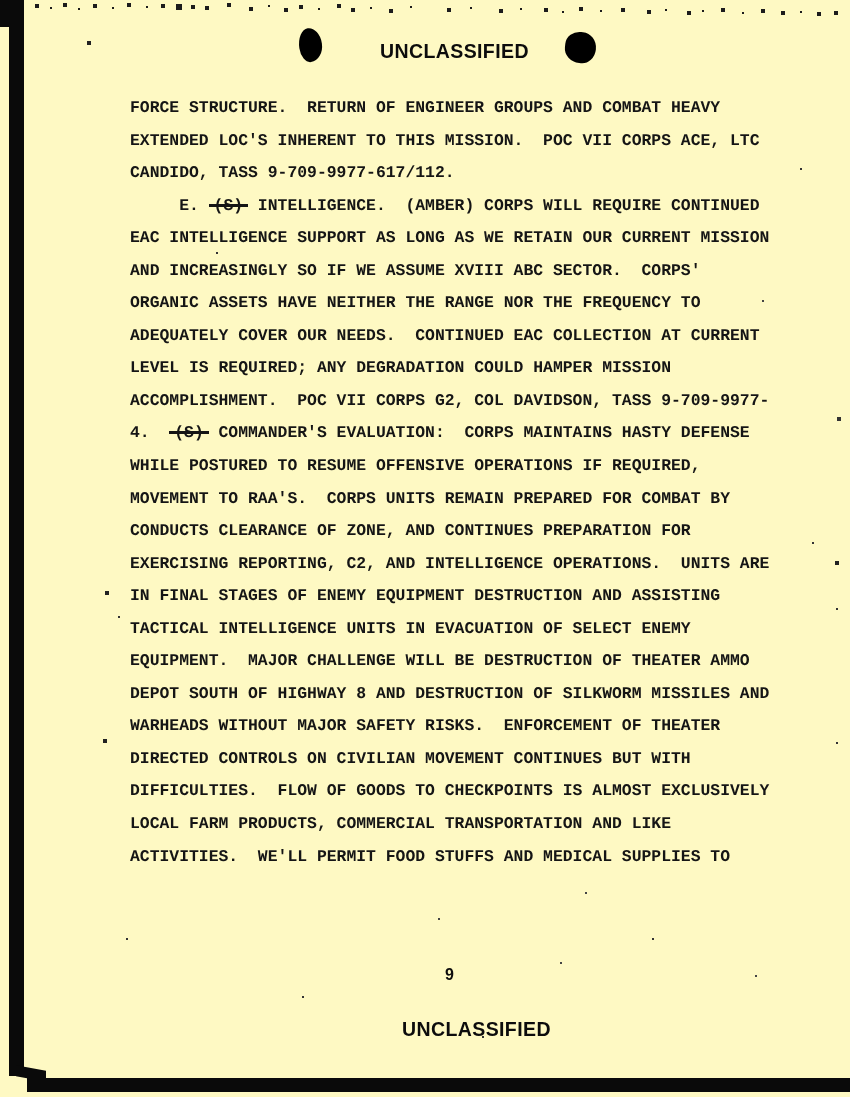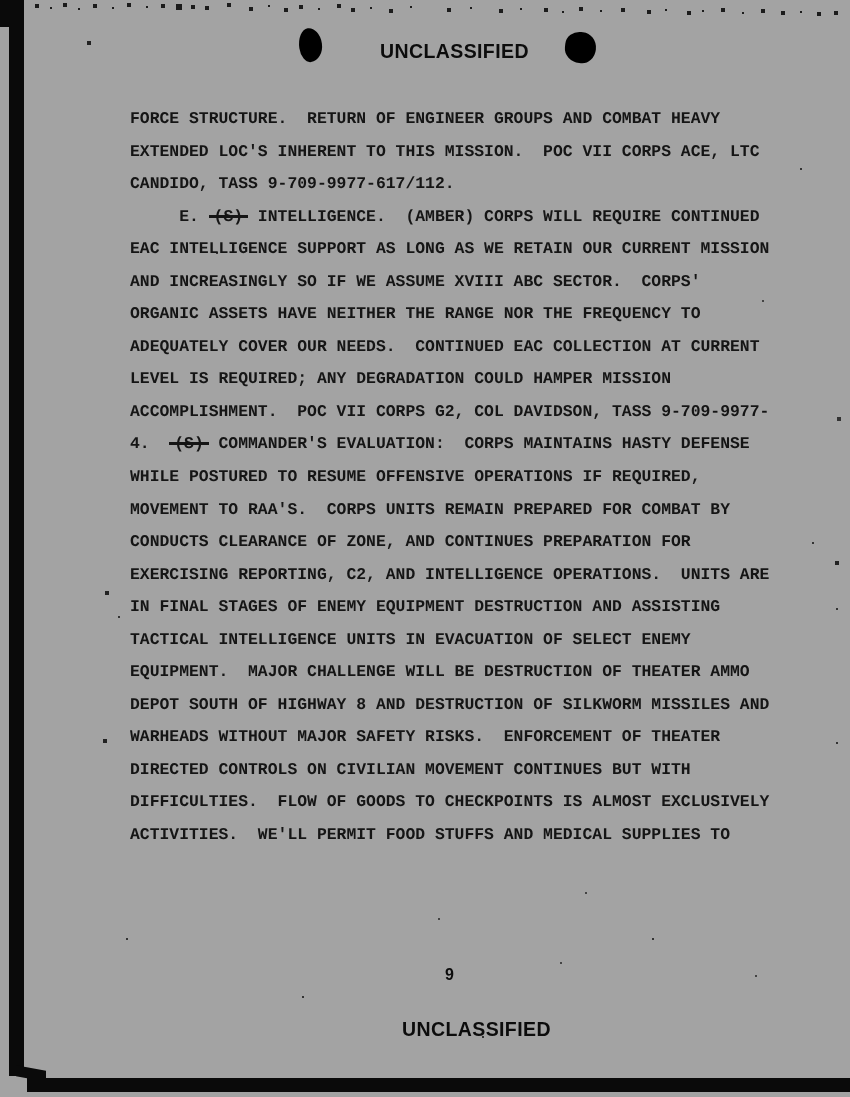--- a/index.html
+++ b/index.html
@@ -5,21 +5,21 @@
   html,body { margin:0; padding:0; }
   body {
     width:850px; height:1097px;
     background:#ffffff;
     overflow:hidden;
     font-family:"Liberation Sans", sans-serif;
   }
   .page {
     position:relative;
     width:850px; height:1097px;
-    background:#a3a3a3;
+    background:#fef9c3;
   }
 
   
   .left-bar   { position:absolute; left:9px;  top:0;      width:15px;  height:1076px; background:#0a0a0a; }
   .corner-tl  { position:absolute; left:0;    top:0;      width:17px;  height:27px;   background:#0a0a0a; }
   .bottom-bar { position:absolute; left:27px; top:1078px; width:823px; height:14px;   background:#0a0a0a; }
   .hook       { position:absolute; left:16px; top:1068px; width:30px;  height:11px;   background:#0a0a0a; transform:skewY(10deg); }
 
   
   .speckles {
@@ -77,21 +77,21 @@
     letter-spacing:.4px; color:#0c0c0c;
   }
   .page-number {
     position:absolute; left:445px; top:966px;
     font:700 16px "Liberation Sans", sans-serif;
     color:#0c0c0c;
   }
 
   
   .doc-body {
-    position:absolute; left:130px; top:103px; width:680px;
+    position:absolute; left:130px; top:92px; width:680px;
     font:700 16.4px "Liberation Mono", "DejaVu Sans Mono", monospace;
     color:#151515;
     text-rendering:geometricPrecision;
   }
   .line {
     white-space:pre;
     line-height:32.56px;
     height:32.56px;
   }
   .struck {
@@ -133,20 +133,21 @@
       <div class="line"><span>MOVEMENT TO RAA'S.  CORPS UNITS REMAIN PREPARED FOR COMBAT BY</span></div>
       <div class="line"><span>CONDUCTS CLEARANCE OF ZONE, AND CONTINUES PREPARATION FOR</span></div>
       <div class="line"><span>EXERCISING REPORTING, C2, AND INTELLIGENCE OPERATIONS.  UNITS ARE</span></div>
       <div class="line"><span>IN FINAL STAGES OF ENEMY EQUIPMENT DESTRUCTION AND ASSISTING</span></div>
       <div class="line"><span>TACTICAL INTELLIGENCE UNITS IN EVACUATION OF SELECT ENEMY</span></div>
       <div class="line"><span>EQUIPMENT.  MAJOR CHALLENGE WILL BE DESTRUCTION OF THEATER AMMO</span></div>
       <div class="line"><span>DEPOT SOUTH OF HIGHWAY 8 AND DESTRUCTION OF SILKWORM MISSILES AND</span></div>
       <div class="line"><span>WARHEADS WITHOUT MAJOR SAFETY RISKS.  ENFORCEMENT OF THEATER</span></div>
       <div class="line"><span>DIRECTED CONTROLS ON CIVILIAN MOVEMENT CONTINUES BUT WITH</span></div>
       <div class="line"><span>DIFFICULTIES.  FLOW OF GOODS TO CHECKPOINTS IS ALMOST EXCLUSIVELY</span></div>
+      <div class="line"><span>LOCAL FARM PRODUCTS, COMMERCIAL TRANSPORTATION AND LIKE</span></div>
       <div class="line"><span>ACTIVITIES.  WE'LL PERMIT FOOD STUFFS AND MEDICAL SUPPLIES TO</span></div>
     </main>
 
   <div class="page-number">9</div>
 
   <div class="clas-footer">UNCLASSIFIED</div>
 
 </div>
 
 </body></html>

